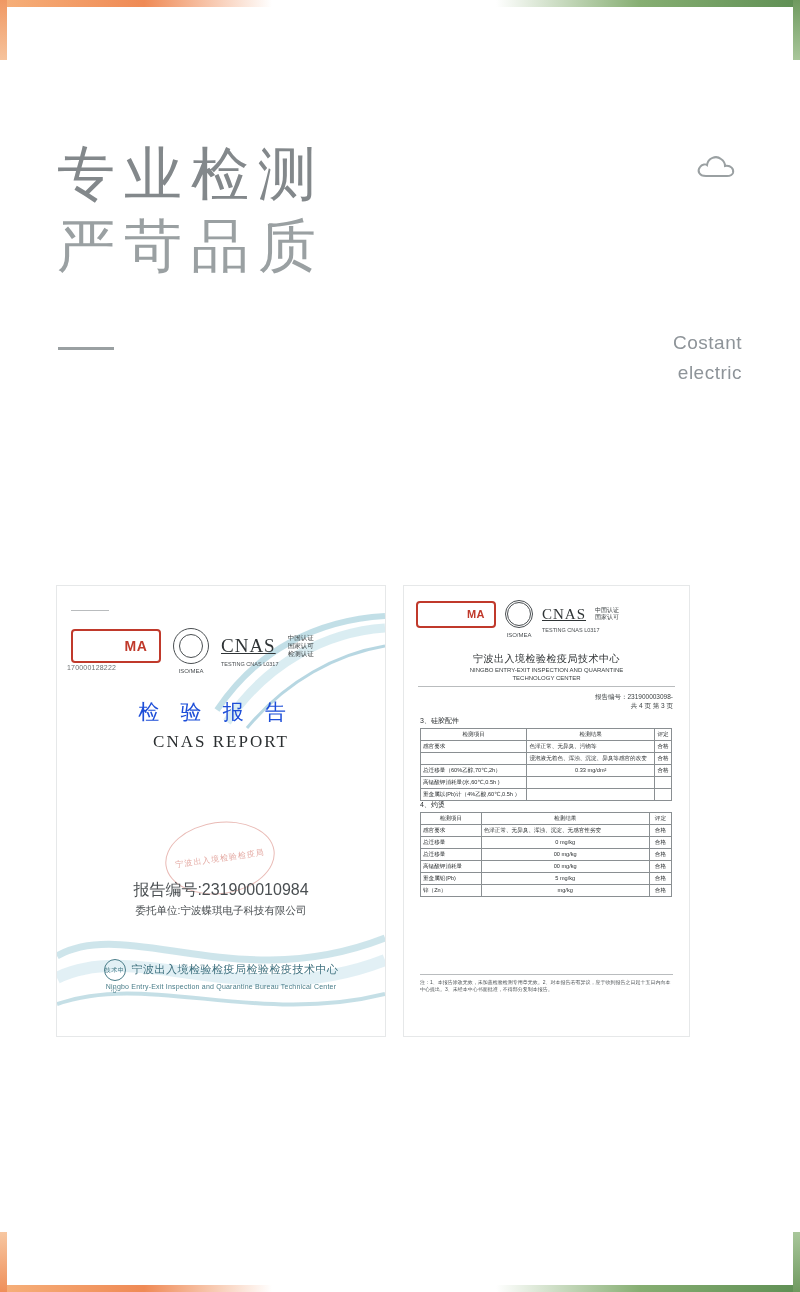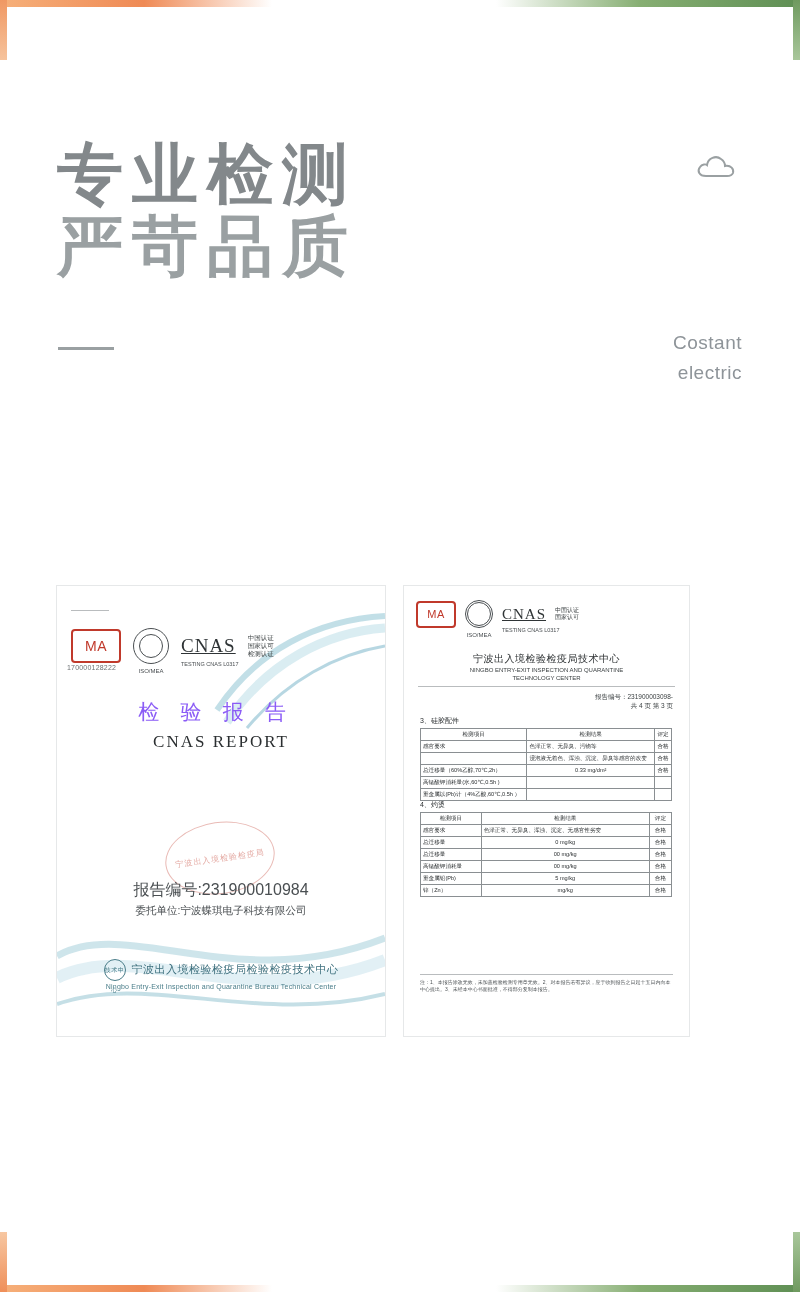--- a/index.html
+++ b/index.html
@@ -57,25 +57,25 @@
   }
 
   
   .headline {
     position: absolute;
     left: 57px;
     top: 138px;
     width: 520px;
   }
   .headline .line {
-    font-size: 66px;
+    font-size: 58px;
     line-height: 72px;
     letter-spacing: 9px;
     color: #8a8f92;
-    font-weight: 700;
+    font-weight: 400;
     white-space: nowrap;
   }
   .headline .line-1 { color: #83888b; }
   .headline .line-2 { color: #9aa0a2; }
 
   .rule {
     position: absolute;
     left: 58px;
     top: 347px;
     width: 56px;
@@ -155,23 +155,24 @@
     display: flex;
     align-items: center;
     gap: 12px;
   }
   .logo-ma {
     width: 46px; height: 30px;
     border: 2px solid #c0392b;
     border-radius: 4px;
     color: #c0392b;
     font-size: 14px;
-    font-weight: normal;
+    font-weight: bold;
     display: flex; align-items: center; justify-content: center;
     letter-spacing: 0.5px;
+    padding-left: 40px;
   }
   .logo-ma-num {
     position: absolute;
     left: 10px;
     top: 78px;
     font-size: 7px;
     color: #6d7275;
     letter-spacing: 0.2px;
   }
   .logo-circle {
@@ -225,21 +226,21 @@
     white-space: nowrap;
   }
 
   .cert-title-cn {
     position: absolute;
     left: 0; right: 10px;
     top: 112px;
     text-align: center;
     font-size: 21px;
     letter-spacing: 8px;
-    color: #8b5cf6;
+    color: #1d4ed8;
     font-family: "Liberation Serif", serif;
   }
   .cert-title-en {
     position: absolute;
     left: 0; right: 0;
     top: 146px;
     text-align: center;
     font-size: 17px;
     letter-spacing: 2px;
     color: #2b2f31;

